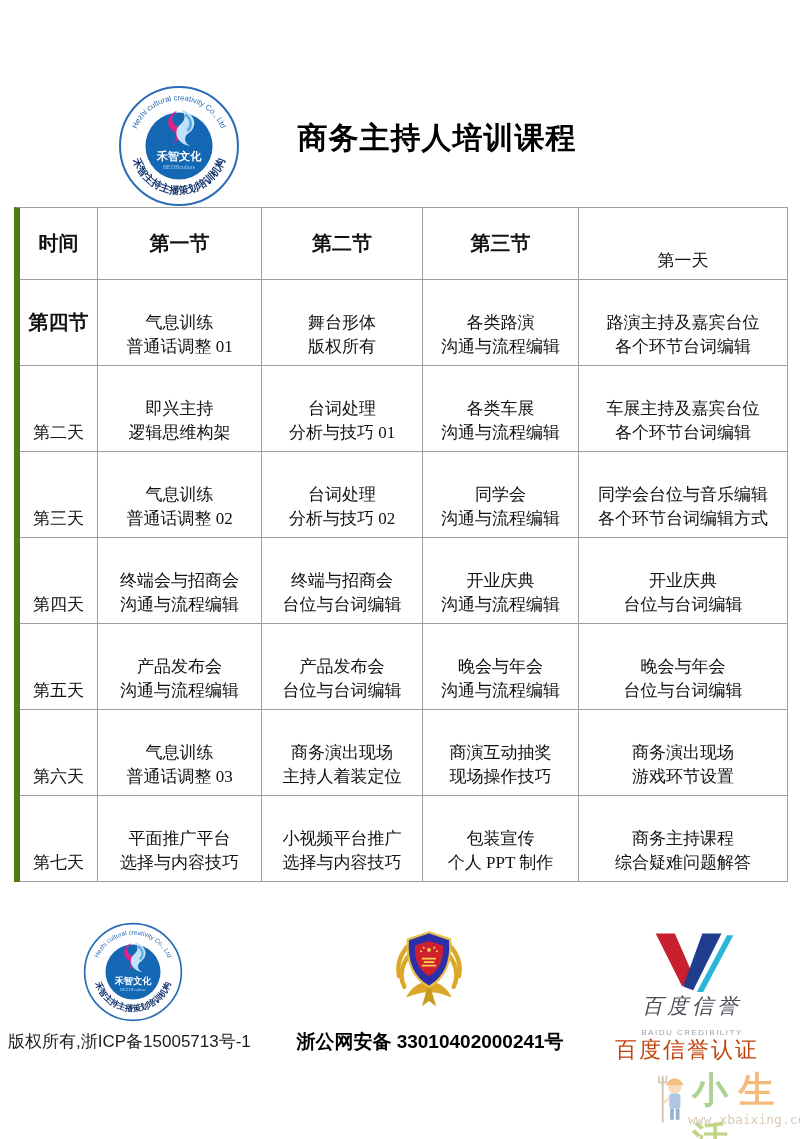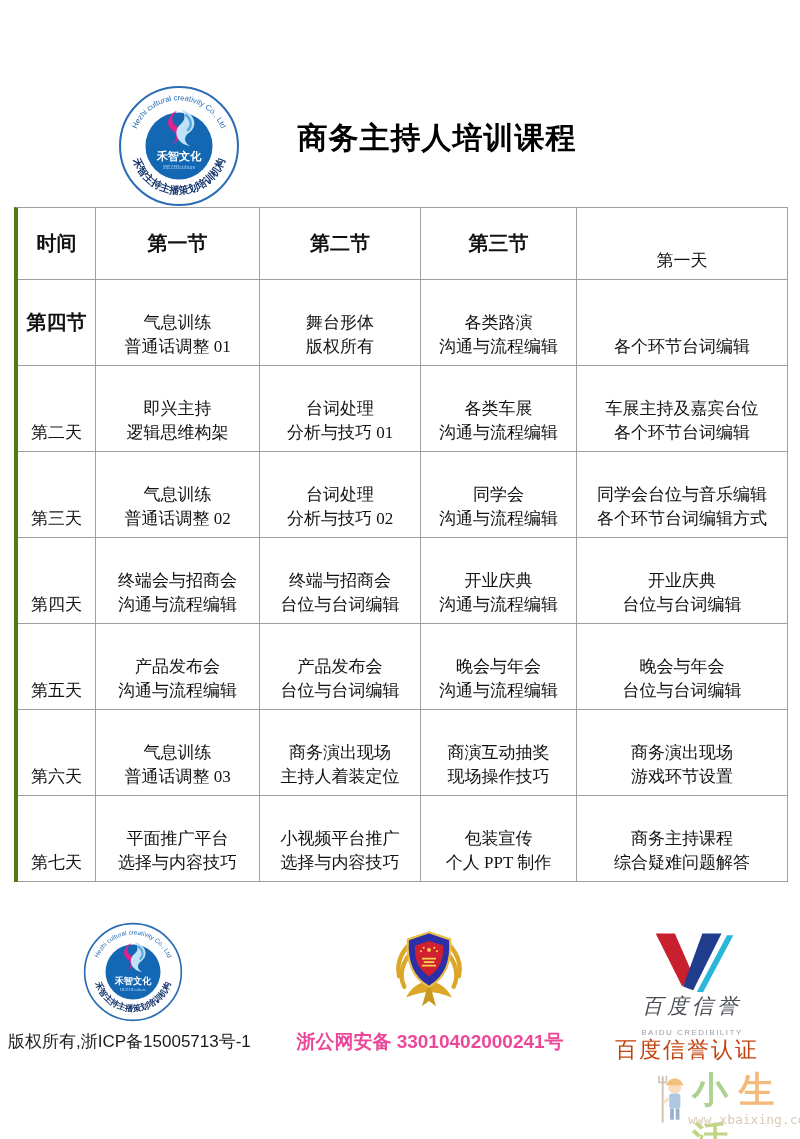--- a/index.html
+++ b/index.html
@@ -8,35 +8,35 @@
 
   
   .header-logo{position:absolute;left:118px;top:85px;width:122px;height:122px;}
   .page-title{position:absolute;left:70px;top:118px;width:734px;text-align:center;
               font-size:30px;font-weight:bold;letter-spacing:1px;color:#000;}
 
   
   .course-table{position:absolute;left:14px;top:207px;width:774px;height:675px;
                 display:grid;grid-template-columns:78px 164px 161px 156px 1fr;
                 grid-template-rows:72px repeat(7,1fr);
-                border-top:1px solid #9e9e9e;border-left:4px solid #4d7c0f;box-sizing:border-box;}
+                border-top:1px solid #9e9e9e;border-left:6px solid #4d7c0f;box-sizing:border-box;}
   .cell{border-right:1px solid #9e9e9e;border-bottom:1px solid #9e9e9e;box-sizing:border-box;
         display:flex;flex-direction:column;align-items:center;justify-content:flex-end;
         padding:6px 2px;font-size:17px;text-align:center;}
   .cell.head{justify-content:center;font-size:20px;font-weight:bold;}
   .line{line-height:24px;min-height:24px;white-space:nowrap;}
 
   
   .footer-logo{position:absolute;left:83px;top:922px;width:100px;height:100px;}
   .copyright{position:absolute;left:8px;top:1030px;width:250px;
              font-family:"Liberation Sans","DejaVu Sans",sans-serif;font-size:17px;color:#1a1a1a;}
   .police-badge{position:absolute;left:385px;top:920px;width:88px;height:95px;}
   .police-record{position:absolute;left:268px;top:1029px;width:324px;text-align:center;
                  font-family:"Liberation Sans","DejaVu Sans",sans-serif;font-size:19px;
-                 font-weight:bold;color:#ec4899;}
+                 font-weight:bold;color:#000000;}
   .baidu-logo{position:absolute;left:642px;top:928px;width:106px;height:64px;}
   .baidu-cn{position:absolute;left:607px;top:992px;width:170px;text-align:center;
             font-family:"Liberation Sans","DejaVu Sans",sans-serif;font-size:21px;
             color:#4a4e57;letter-spacing:4px;font-style:italic;}
   .baidu-en{position:absolute;left:607px;top:1017px;width:170px;text-align:center;
             font-family:"Liberation Sans","DejaVu Sans",sans-serif;font-size:8px;
             color:#9aa0a8;letter-spacing:1.5px;margin-top:11px;}
   .baidu-cert{position:absolute;left:597px;top:1035px;width:180px;text-align:center;
               font-family:"Liberation Sans","DejaVu Sans",sans-serif;font-size:22px;
               color:#c2410c;letter-spacing:2px;}
@@ -93,20 +93,21 @@
       </div>
     <div class="cell">
         <div class="line">舞台形体</div>
         <div class="line">版权所有</div>
       </div>
     <div class="cell">
         <div class="line">各类路演</div>
         <div class="line">沟通与流程编辑</div>
       </div>
     <div class="cell">
+        <div class="line">路演主持及嘉宾台位</div>
         <div class="line">各个环节台词编辑</div>
       </div>
 
     <div class="cell">
         <div class="line"></div>
         <div class="line">第二天</div>
       </div>
     <div class="cell">
         <div class="line">即兴主持</div>
         <div class="line">逻辑思维构架</div>

